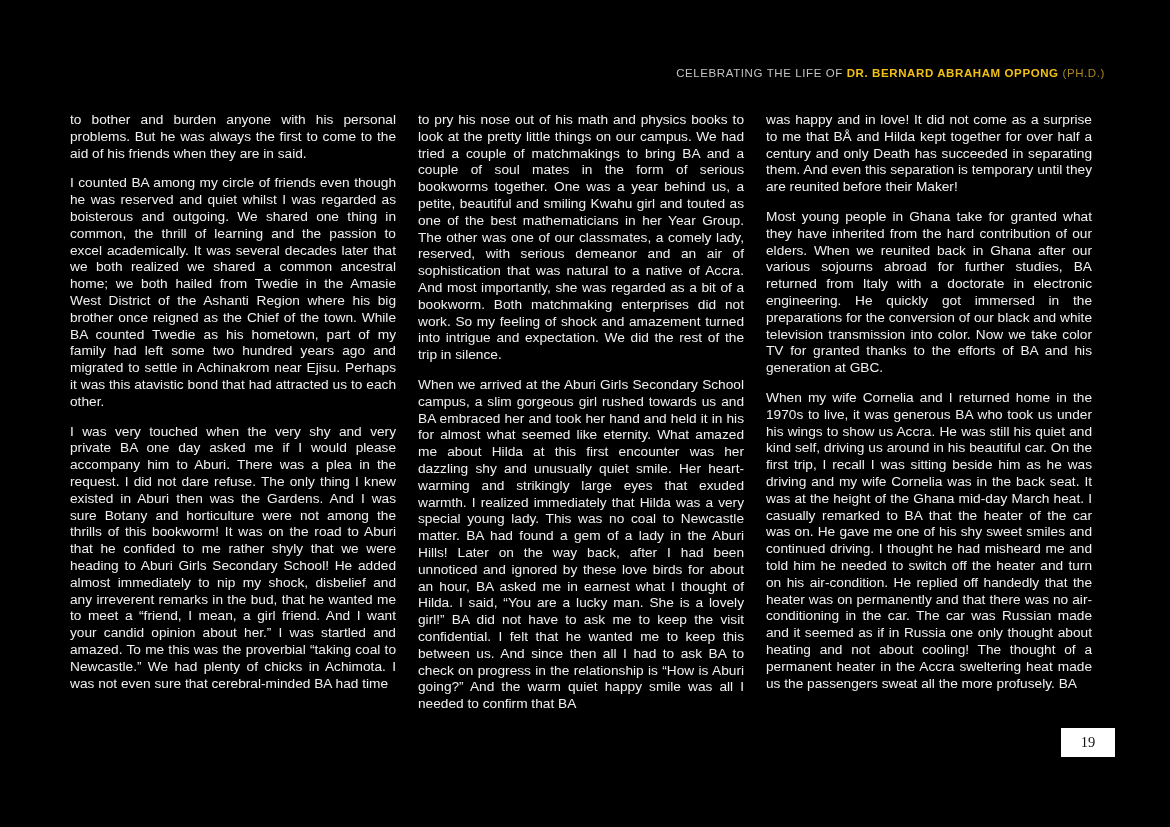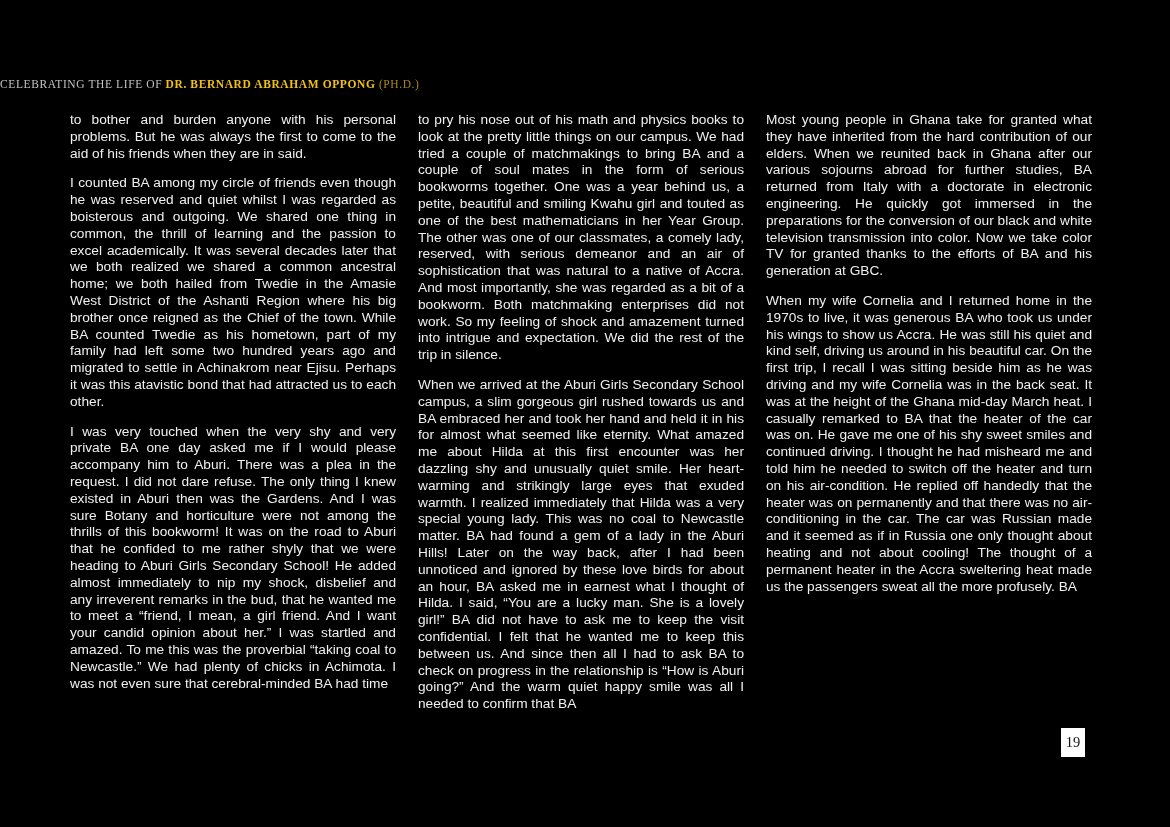--- a/index.html
+++ b/index.html
@@ -14,28 +14,28 @@
     overflow: hidden;
     font-family: "Liberation Sans", sans-serif;
   }
   .page {
     position: absolute;
     inset: 0;
     background: #000000;
   }
   .page-header {
     position: absolute;
-    top: 78px;
+    top: 67px;
     left: 0;
     right: 65px;
-    text-align: left;
+    text-align: right;
     font-size: 11.5px;
     letter-spacing: 0.6px;
     white-space: nowrap;
-    font-family: Liberation Serif, serif;
+    font-family: Liberation Sans, sans-serif;
   }
   .hdr-prefix { color: #c3c3c3; font-weight: 400; }
   .hdr-name   { color: #f2c115; font-weight: 700; }
   .hdr-suffix { color: #a9881e; font-weight: 400; }
   .columns {
     position: absolute;
     top: 112px;
     left: 70px;
     width: 1022px;
     display: flex;
@@ -51,21 +51,21 @@
     font-size: 13.7px;
     line-height: 16.8px;
     text-align: justify;
     text-justify: inter-word;
   }
   .col p:last-child { margin-bottom: 0; }
   .page-number-badge {
     position: absolute;
     left: 1061px;
     top: 728px;
-    width: 24px;
+    width: 54px;
     height: 29px;
     background: #ffffff;
     display: flex;
     align-items: center;
     justify-content: center;
   }
   .page-number-badge span {
     color: #111111;
     font-family: "Liberation Serif", serif;
     font-size: 14.5px;
@@ -85,20 +85,21 @@
     <div class="col">
       <p>to bother and burden anyone with his personal problems. But he was always the first to come to the aid of his friends when they are in said.</p>
       <p>I counted BA among my circle of friends even though he was reserved and quiet whilst I was regarded as boisterous and outgoing.  We shared one thing in common, the thrill of learning and the passion to excel academically. It was several decades later that we both realized we shared a common ancestral home; we both hailed from Twedie in the Amasie West District of the Ashanti Region where his big brother once reigned as the Chief of the town. While BA counted Twedie as his hometown, part of my family had left some two hundred years ago and migrated to settle in Achinakrom near Ejisu. Perhaps it was this atavistic bond that had attracted us to each other.</p>
       <p>I was very touched when the very shy and very private BA one day asked me if I would please accompany him to Aburi. There was a plea in the request.  I did not dare refuse. The only thing I knew existed in Aburi then was the Gardens. And I was sure Botany and horticulture were not among the thrills of this bookworm! It was on the road to Aburi that he confided to me rather shyly that we were heading to Aburi Girls Secondary School! He added almost immediately to nip my shock, disbelief and any irreverent remarks in the bud, that he wanted me to meet a “friend, I mean, a girl friend. And I want your candid opinion about her.” I was startled and amazed. To me this was the proverbial “taking coal to Newcastle.” We had plenty of chicks in Achimota. I was not even sure that cerebral-minded BA had time</p>
     </div>
     <div class="col">
       <p>to pry his nose out of his math and physics books to look at the pretty little things on our campus.  We had tried a couple of matchmakings to bring BA and a couple of soul mates in the form of serious bookworms together. One was a year behind us, a petite, beautiful and smiling Kwahu girl and touted as one of the best mathematicians in her Year Group. The other was one of our classmates, a comely lady, reserved, with serious demeanor and an air of sophistication that was natural to a native of Accra. And most importantly, she was regarded as a bit of a bookworm. Both matchmaking enterprises did not work.  So my feeling of shock and amazement turned into intrigue and expectation. We did the rest of the trip in silence.</p>
       <p>When we arrived at the Aburi Girls Secondary School campus, a slim gorgeous girl rushed towards us and BA embraced her and took her hand and held it in his for almost what seemed like eternity. What amazed me about Hilda at this first encounter was her dazzling shy and unusually quiet smile. Her heart-warming and strikingly large eyes that exuded warmth. I realized immediately that Hilda was a very special young lady. This was no coal to Newcastle matter. BA had found a gem of a lady in the Aburi Hills!  Later on the way back, after I had been unnoticed and ignored by these love birds for about an hour, BA asked me in earnest what I thought of Hilda. I said, “You are a lucky man. She is a lovely girl!” BA did not have to ask me to keep the visit confidential. I felt that he wanted me to keep this between us. And since then all I had to ask BA to check on progress in the relationship is “How is Aburi going?” And the warm quiet happy smile was all I needed to confirm that BA</p>
     </div>
     <div class="col">
+      <p>was happy and in love! It did not come as a surprise to me that BÅ and Hilda kept together for over half a century and only Death has succeeded in separating them. And even this separation is temporary until they are reunited before their Maker!</p>
       <p>Most young people in Ghana take for granted what they have inherited from the hard contribution of our elders. When we reunited back in Ghana after our various sojourns abroad for further studies, BA returned from Italy with a doctorate in electronic engineering. He quickly got immersed in the preparations for the conversion of our black and white television transmission into color. Now we take color TV for granted thanks to the efforts of BA and his generation at GBC.</p>
       <p>When my wife Cornelia and I returned home in the 1970s to live, it was generous BA who took us under his wings to show us Accra. He was still his quiet and kind self, driving us around in his beautiful car. On the first trip, I recall I was sitting beside him as he was driving and my wife Cornelia was in the back seat.  It was at the height of the Ghana mid-day March heat. I casually remarked to BA that the heater of the car was on. He gave me one of his shy sweet smiles and continued driving. I thought he had misheard me and told him he needed to switch off the heater and turn on his air-condition. He replied off handedly that the heater was on permanently and that there was no air-conditioning in the car. The car was Russian made and it seemed as if in Russia one only thought about heating and not about cooling! The thought of a permanent heater in the Accra sweltering heat made us the passengers sweat all the more profusely.  BA</p>
     </div>
   </div>
 
   <div class="page-number-badge">
     <span>19</span>
   </div>
 
 </div>

